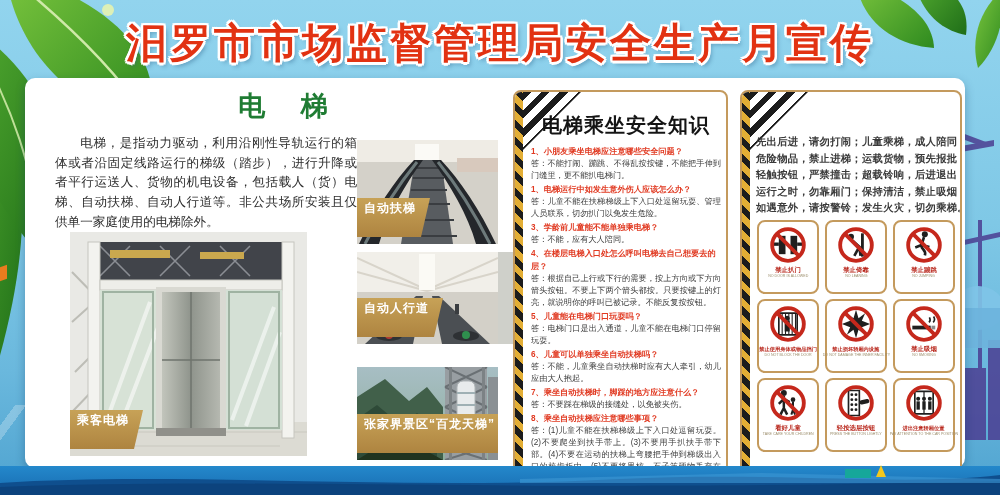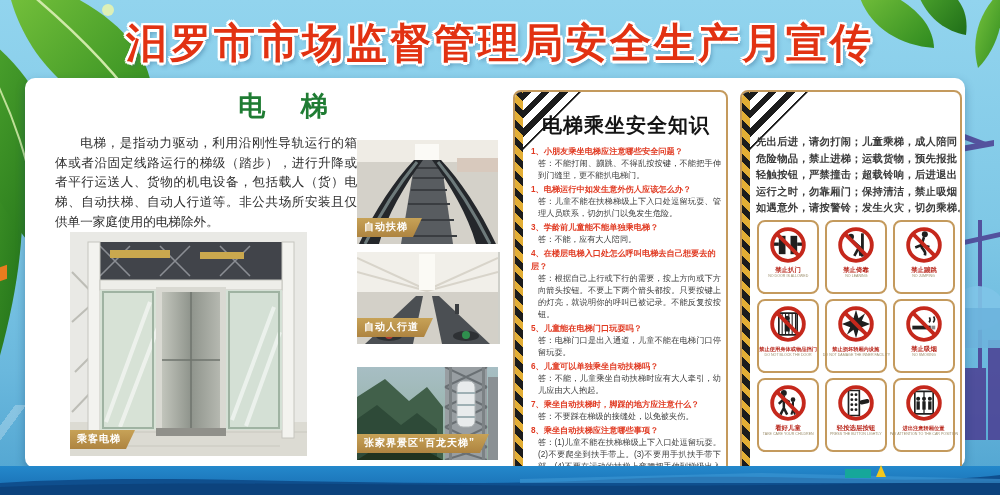--- a/index.html
+++ b/index.html
@@ -37,47 +37,47 @@
 
   
   .lift-title { position:absolute; left:150px; top:10px; width:230px; text-align:center;
     font-size:27px; font-weight:700; color:#1f7c33; letter-spacing:14px; }
   .lift-paragraph { position:absolute; left:30px; top:56px; width:302px;
     font-size:12.6px; line-height:1.56; color:#2d2d2d; text-align:justify; text-indent:2em; font-weight:500; }
 
   
   .photo { position:absolute; overflow:hidden; background:#cfd0ca; }
   .photo svg { display:block; }
-  .photo-badge { position:absolute; left:0; bottom:7px; color:#fff; font-weight:700; font-size:10px;
-    padding:2px 14px 3px 7px; background:linear-gradient(180deg,#c7a257,#ae8440);
+  .photo-badge { position:absolute; left:0; bottom:7px; color:#fff; font-weight:700; font-size:12px;
+    padding:2px 14px 20px 7px; background:linear-gradient(180deg,#c7a257,#ae8440);
     clip-path:polygon(0 0,100% 0,calc(100% - 9px) 100%,0 100%); letter-spacing:1px; white-space:nowrap;margin-top:20px; }
   .p-main { left:45px; top:154px; width:237px; height:224px; }
   .p1 { left:332px; top:62px;  width:141px; height:104px; }
-  .p2 { left:332px; top:174px; width:143px; height:92px; }
+  .p2 { left:332px; top:174px; width:158px; height:92px; }
   .p3 { left:332px; top:289px; width:141px; height:93px; }
 
   
   .panel { position:absolute; top:12px; height:464px; background:#fff;
     border:2px solid #c49a5d; border-radius:8px; overflow:hidden; }
   .qa-panel { left:488px; width:215px; }
   .sign-panel { left:715px; width:222px; }
   .stripe-left { position:absolute; left:0; top:0; bottom:0; width:8px;
     background:repeating-linear-gradient(45deg,#1c1c1c 0 6px,#e3ae35 6px 12px); }
   .corner-tl { position:absolute; left:8px; top:0; width:58px; height:58px;
     background:repeating-linear-gradient(135deg,#1c1c1c 0 6px,#ffffff 6px 13px);
     clip-path:polygon(0 0,100% 0,0 100%); }
   .corner-br { position:absolute; right:0; bottom:0; width:78px; height:64px;
     background:repeating-linear-gradient(135deg,#d7ab3c 0 7px,#ffffff 7px 15px);
     clip-path:polygon(100% 0,100% 100%,0 100%); }
 
   .qa-title { position:absolute; left:14px; top:20px; width:194px; text-align:center;
     font-size:20px; font-weight:900; color:#141414; letter-spacing:1px; }
   .qa-list { position:absolute; left:16px; top:52px; width:190px; }
   .qa-q { font-size:8.2px; line-height:1.5; font-weight:700; color:#e13a22; margin-top:2px; }
-  .qa-a { font-size:8.2px; line-height:1.45; color:#3c3c3c; text-align:justify;margin-left:7px; }
+  .qa-a { font-size:8.2px; line-height:1.45; color:#3c3c3c; text-align:justify; }
 
   .slogans { position:absolute; left:14px; top:42px; width:196px; text-align:center; }
   .slogan-line { font-size:10.3px; font-weight:800; color:#3a3a3a; line-height:16.5px; letter-spacing:.3px; white-space:nowrap; }
 
   .sign-grid { position:absolute; left:15px; top:128px; width:198px;
     display:grid; grid-template-columns:repeat(3,62px); grid-auto-rows:74px; gap:5px 6px; }
   .sign-card { background:#fff; border:2px solid #c49a5d; border-radius:8px;
     display:flex; flex-direction:column; align-items:center; padding-top:3px; }
   .sign-ico { width:40px; height:40px; flex:0 0 auto; }
   .sign-label { font-size:6.4px; font-weight:800; color:#b8251a; text-align:center; line-height:1.1; margin-top:1px; white-space:nowrap; transform-origin:center; }

